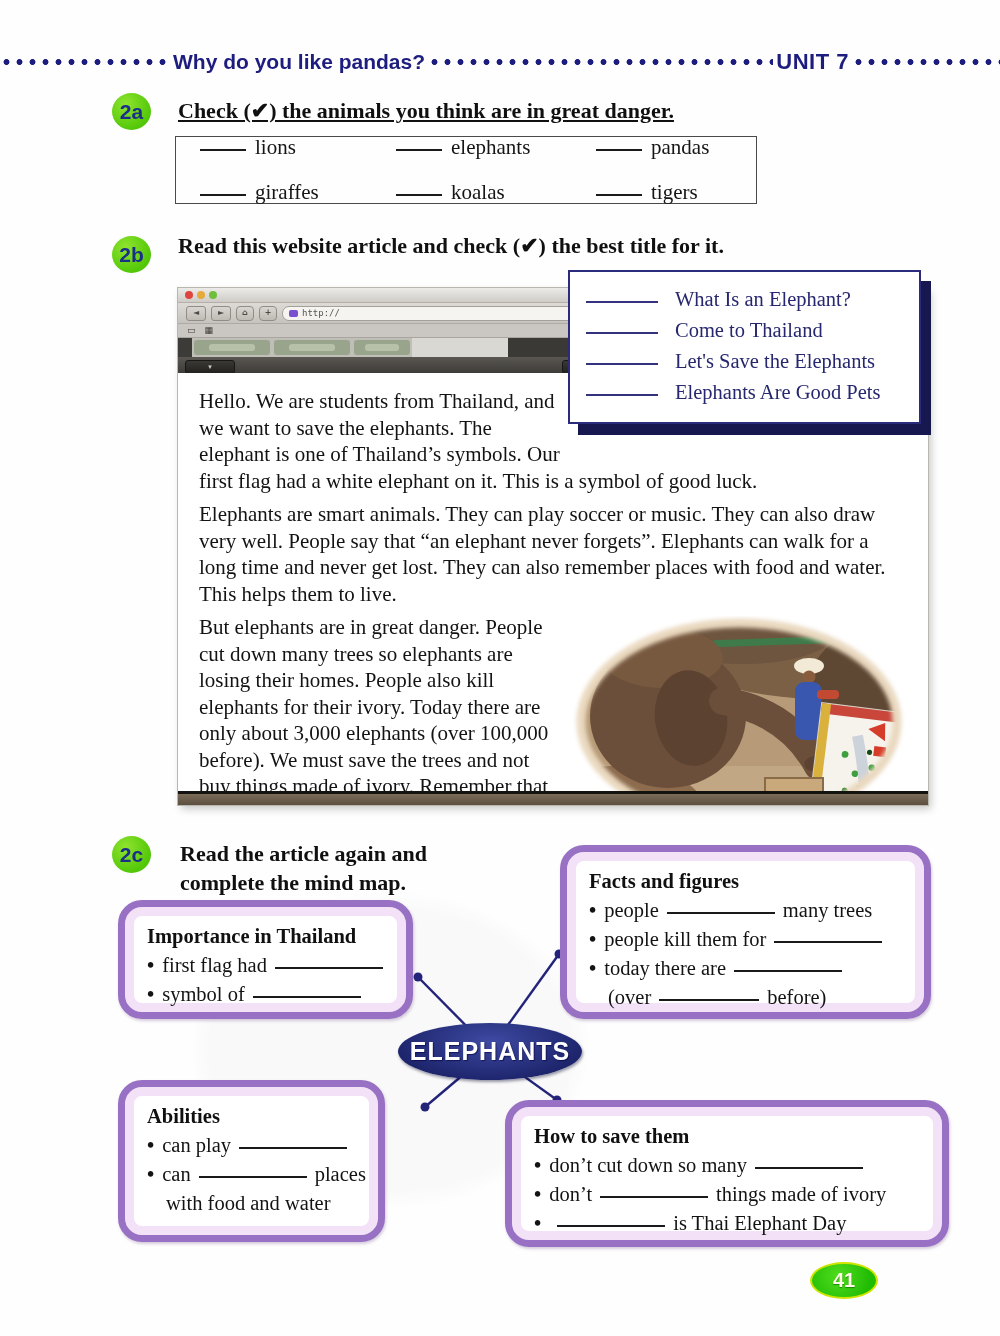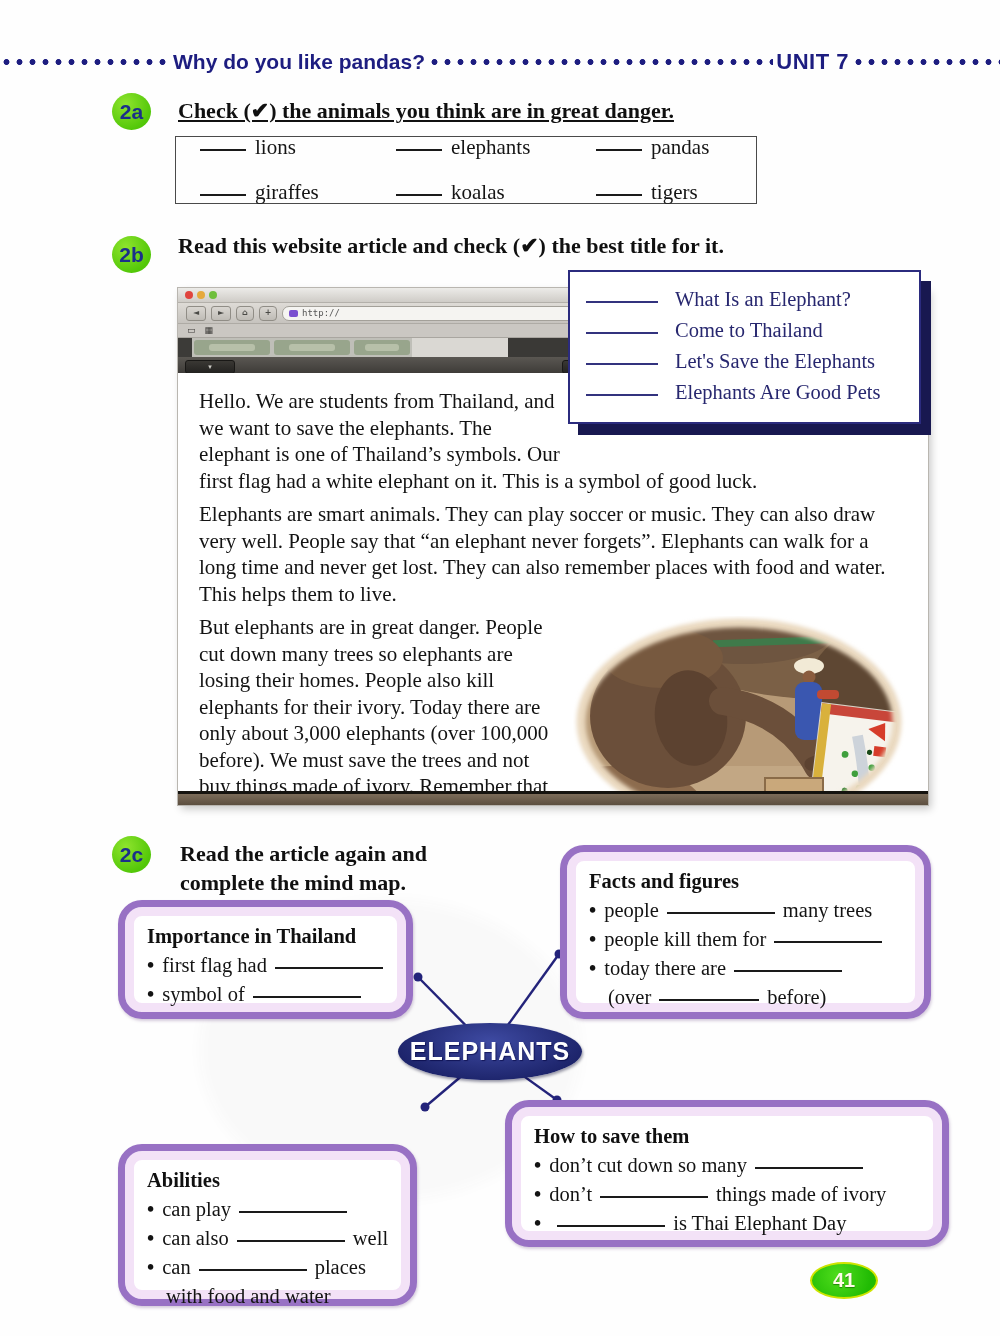--- a/index.html
+++ b/index.html
@@ -266,24 +266,23 @@
   </div>
 
   <div class="mbox" style="left:560px;top:845px;width:371px;height:174px;">
     <h4>Facts and figures</h4>
     <div class="mline"><span class="dot">•</span><span>people</span><span class="bl w108"></span><span>many trees</span></div>
     <div class="mline"><span class="dot">•</span><span>people kill them for</span><span class="bl w108"></span><span></span></div>
     <div class="mline"><span class="dot">•</span><span>today there are</span><span class="bl w108"></span><span></span></div>
     <div class="mline cont"><span>(over</span><span class="bl w100"></span><span>before)</span></div>
   </div>
 
-  <div class="mbox" style="left:118px;top:1144px;width:299px;height:162px;">
+  <div class="mbox" style="left:118px;top:1080px;width:267px;height:162px;">
     <h4>Abilities</h4>
     <div class="mline"><span class="dot">•</span><span>can play</span><span class="bl w108"></span><span></span></div>
-    <div class="mline"><span class="dot">•</span><span>can also</span><span class="bl w108"></span><span>well</span></div>
     <div class="mline"><span class="dot">•</span><span>can</span><span class="bl w108"></span><span>places</span></div>
     <div class="mline cont"><span>with food and water</span></div>
   </div>
 
   <div class="mbox" style="left:505px;top:1100px;width:444px;height:147px;">
     <h4>How to save them</h4>
     <div class="mline"><span class="dot">•</span><span>don’t cut down so many</span><span class="bl w108"></span><span></span></div>
     <div class="mline"><span class="dot">•</span><span>don’t</span><span class="bl w108"></span><span>things made of ivory</span></div>
     <div class="mline"><span class="dot">•</span><span></span><span class="bl w108"></span><span>is Thai Elephant Day</span></div>
   </div>

